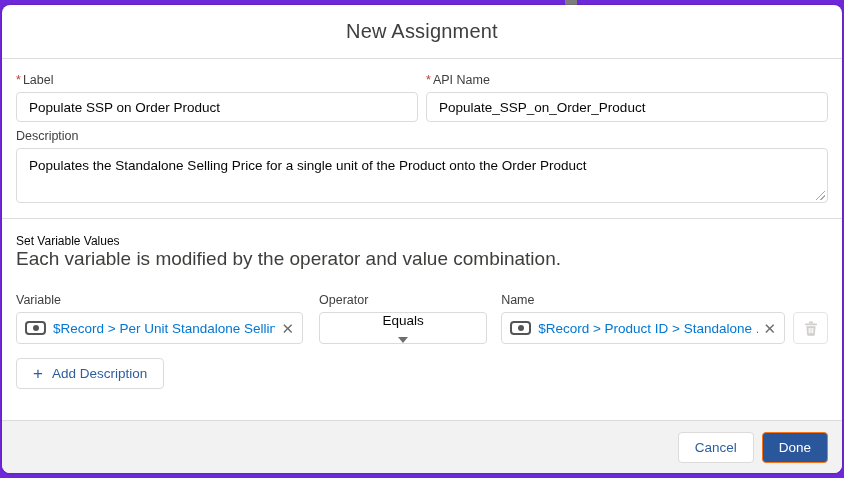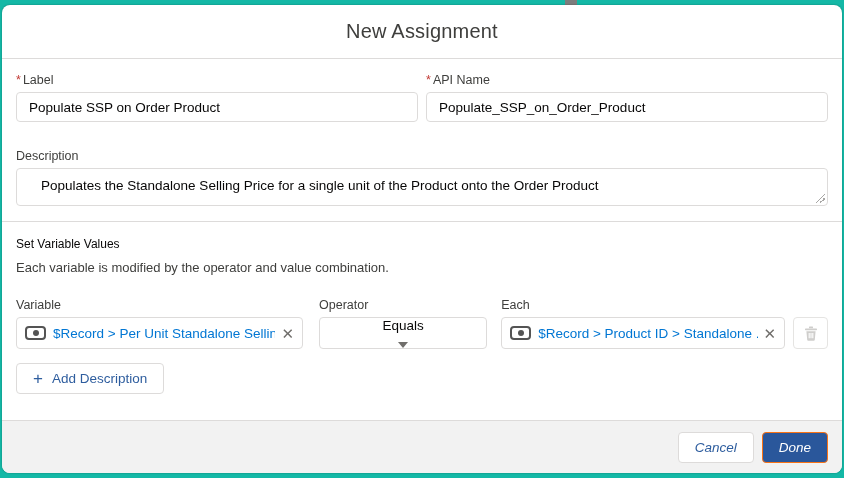--- a/index.html
+++ b/index.html
@@ -2,21 +2,21 @@
 <html><head>
 <meta charset="utf-8">
 <style>
   * { box-sizing: border-box; margin: 0; padding: 0; }
   html, body { width: 844px; height: 478px; }
   body { font-family: "Liberation Sans", sans-serif; }
 
   .backdrop {
     position: relative;
     width: 844px; height: 478px;
-    background: #14b8a6;
+    background: #6d28d9;
     overflow: hidden;
   }
   
   .bg-mark { position: absolute; background: #7d7d7d; }
 
   .modal {
     position: absolute;
     left: 2px; right: 2px; top: 5px; bottom: 5px;
     background: #ffffff;
     border-radius: 8px;
@@ -45,46 +45,46 @@
   .req { color: #c23934; margin-right: 2px; }
 
   .text-input {
     width: 100%; height: 30px;
     border: 1px solid #dddbda; border-radius: 4px;
     padding: 12px 12px; font-size: 13.5px; color: #080707;
     font-family: "Liberation Sans", sans-serif;
     outline: none; background: #fff;
   }
 
-  .desc-wrap { margin-top: 27px; position: relative; }
+  .desc-wrap { margin-top: 7px; position: relative; }
   .textarea {
-    width: 100%; height: 38px; resize: none;
+    width: 100%; height: 55px; resize: none;
     border: 1px solid #dddbda; border-radius: 4px;
-    padding: 9px 24px; font-size: 13.5px; color: #080707;
+    padding: 9px 12px; font-size: 13.5px; color: #080707;
     font-family: "Liberation Sans", sans-serif; outline: none;
     display: block;
   }
   .resize-handle {
     position: absolute; right: 3px; bottom: 3px; width: 9px; height: 9px;
     background:
       linear-gradient(135deg, transparent 0 45%, #a8a7a5 45% 55%, transparent 55% 100%);
     cursor: ns-resize;
   }
   .resize-handle::after{
     content:""; position:absolute; right:0; bottom:0; width:5px; height:5px;
     background: linear-gradient(135deg, transparent 0 40%, #a8a7a5 40% 60%, transparent 60% 100%);
   }
 
   .section-divider {
     border: none; border-top: 1px solid #dddbda;
     margin: 15px -14px 0 -14px;
   }
 
   .section-heading { margin-top: 15px; font-size: 12px; font-weight: 400; color: #080707; }
-  .section-help { margin-top: 9px; font-size: 13px; color: #3e3e3c; }
+  .section-help { font-size: 19px; color: #3e3e3c; }
 
   .assign-row { margin-top: 23px; display: flex; align-items: flex-end; }
   .col { display: flex; flex-direction: column; }
   .col-variable { width: 287px; margin-right: 16px; }
   .col-operator { width: 174px; margin-right: 14px; }
   .col-value    { width: 284px; margin-right: 8px; }
 
   .combobox {
     height: 32px; border: 1px solid #dddbda; border-radius: 4px;
     display: flex; align-items: center; padding: 0 8px;
@@ -133,21 +133,21 @@
   .plus-glyph { font-size: 17px; font-weight: 400; margin-right: 9px; color: #2e5d9e; line-height: 1; }
 
   .modal-footer {
     flex: 0 0 auto; height: 53px;
     background: #f2f2f2; border-top: 1px solid #dddbda;
     display: flex; align-items: center; justify-content: flex-end;
     padding-right: 14px; gap: 8px;
   }
   .btn {
     height: 31px; border-radius: 4px; font-size: 13.5px; cursor: pointer;
-    font-family: "Liberation Sans", sans-serif; padding: 0 16px; font-style: italic;
+    font-family: "Liberation Sans", sans-serif; padding: 0 16px;
   }
   .btn-cancel { background: #fff; border: 1px solid #dddbda; color: #2e5d9e; }
   .btn-done   { background: #2a579b; border: 1px solid #f97316; color: #fff; }
 </style>
 </head>
 <body>
 
 <div class="backdrop">
   <div class="bg-mark" style="left:565px; top:0; width:12px; height:5px;"></div>
 
@@ -194,21 +194,21 @@
 
         <div class="col col-operator">
           <label class="field-label">Operator</label>
           <div class="combobox select-box">
             <span class="select-text">Equals</span>
             <span class="chevron-down"></span>
           </div>
         </div>
 
         <div class="col col-value">
-          <label class="field-label">Each</label>
+          <label class="field-label">Name</label>
           <div class="combobox">
             <span class="var-icon"></span>
             <span class="pill-text">$Record &gt; Product ID &gt; Standalone ...</span>
             <button class="clear-x">✕</button>
           </div>
         </div>
 
         <button class="trash-btn" disabled="">
           <svg width="14" height="15" viewBox="0 0 14 15">
             <g fill="#cfcecc">

